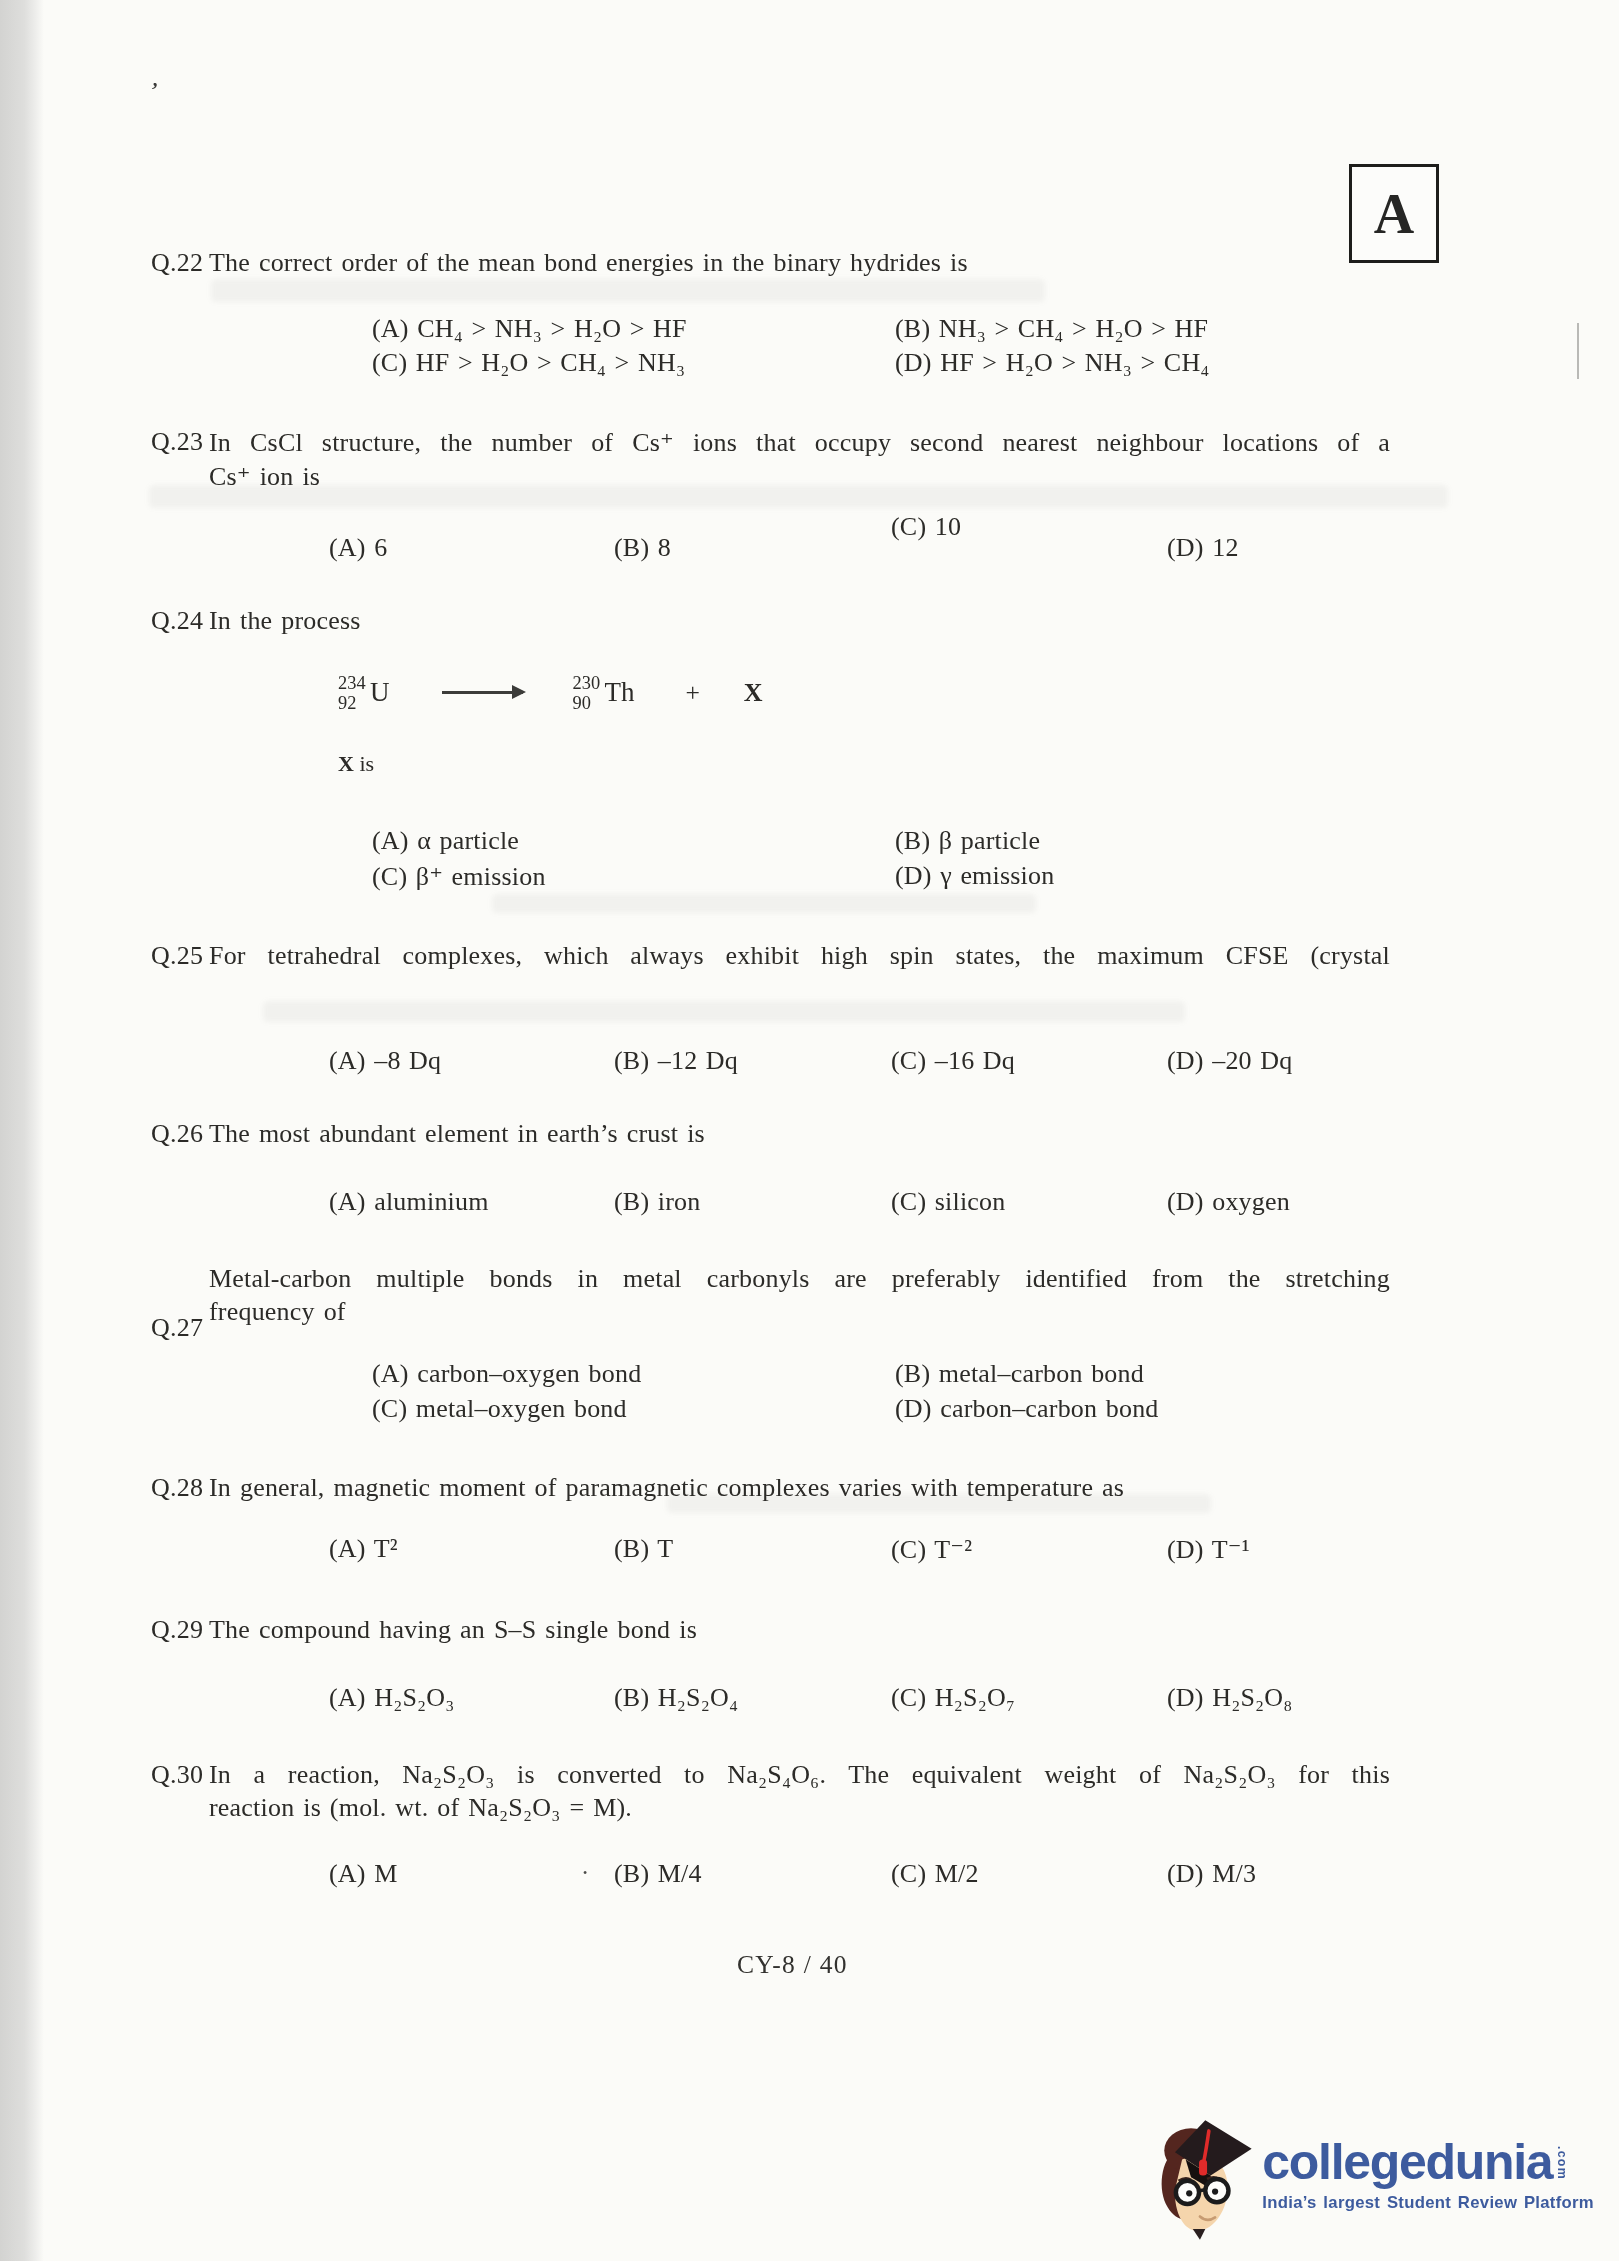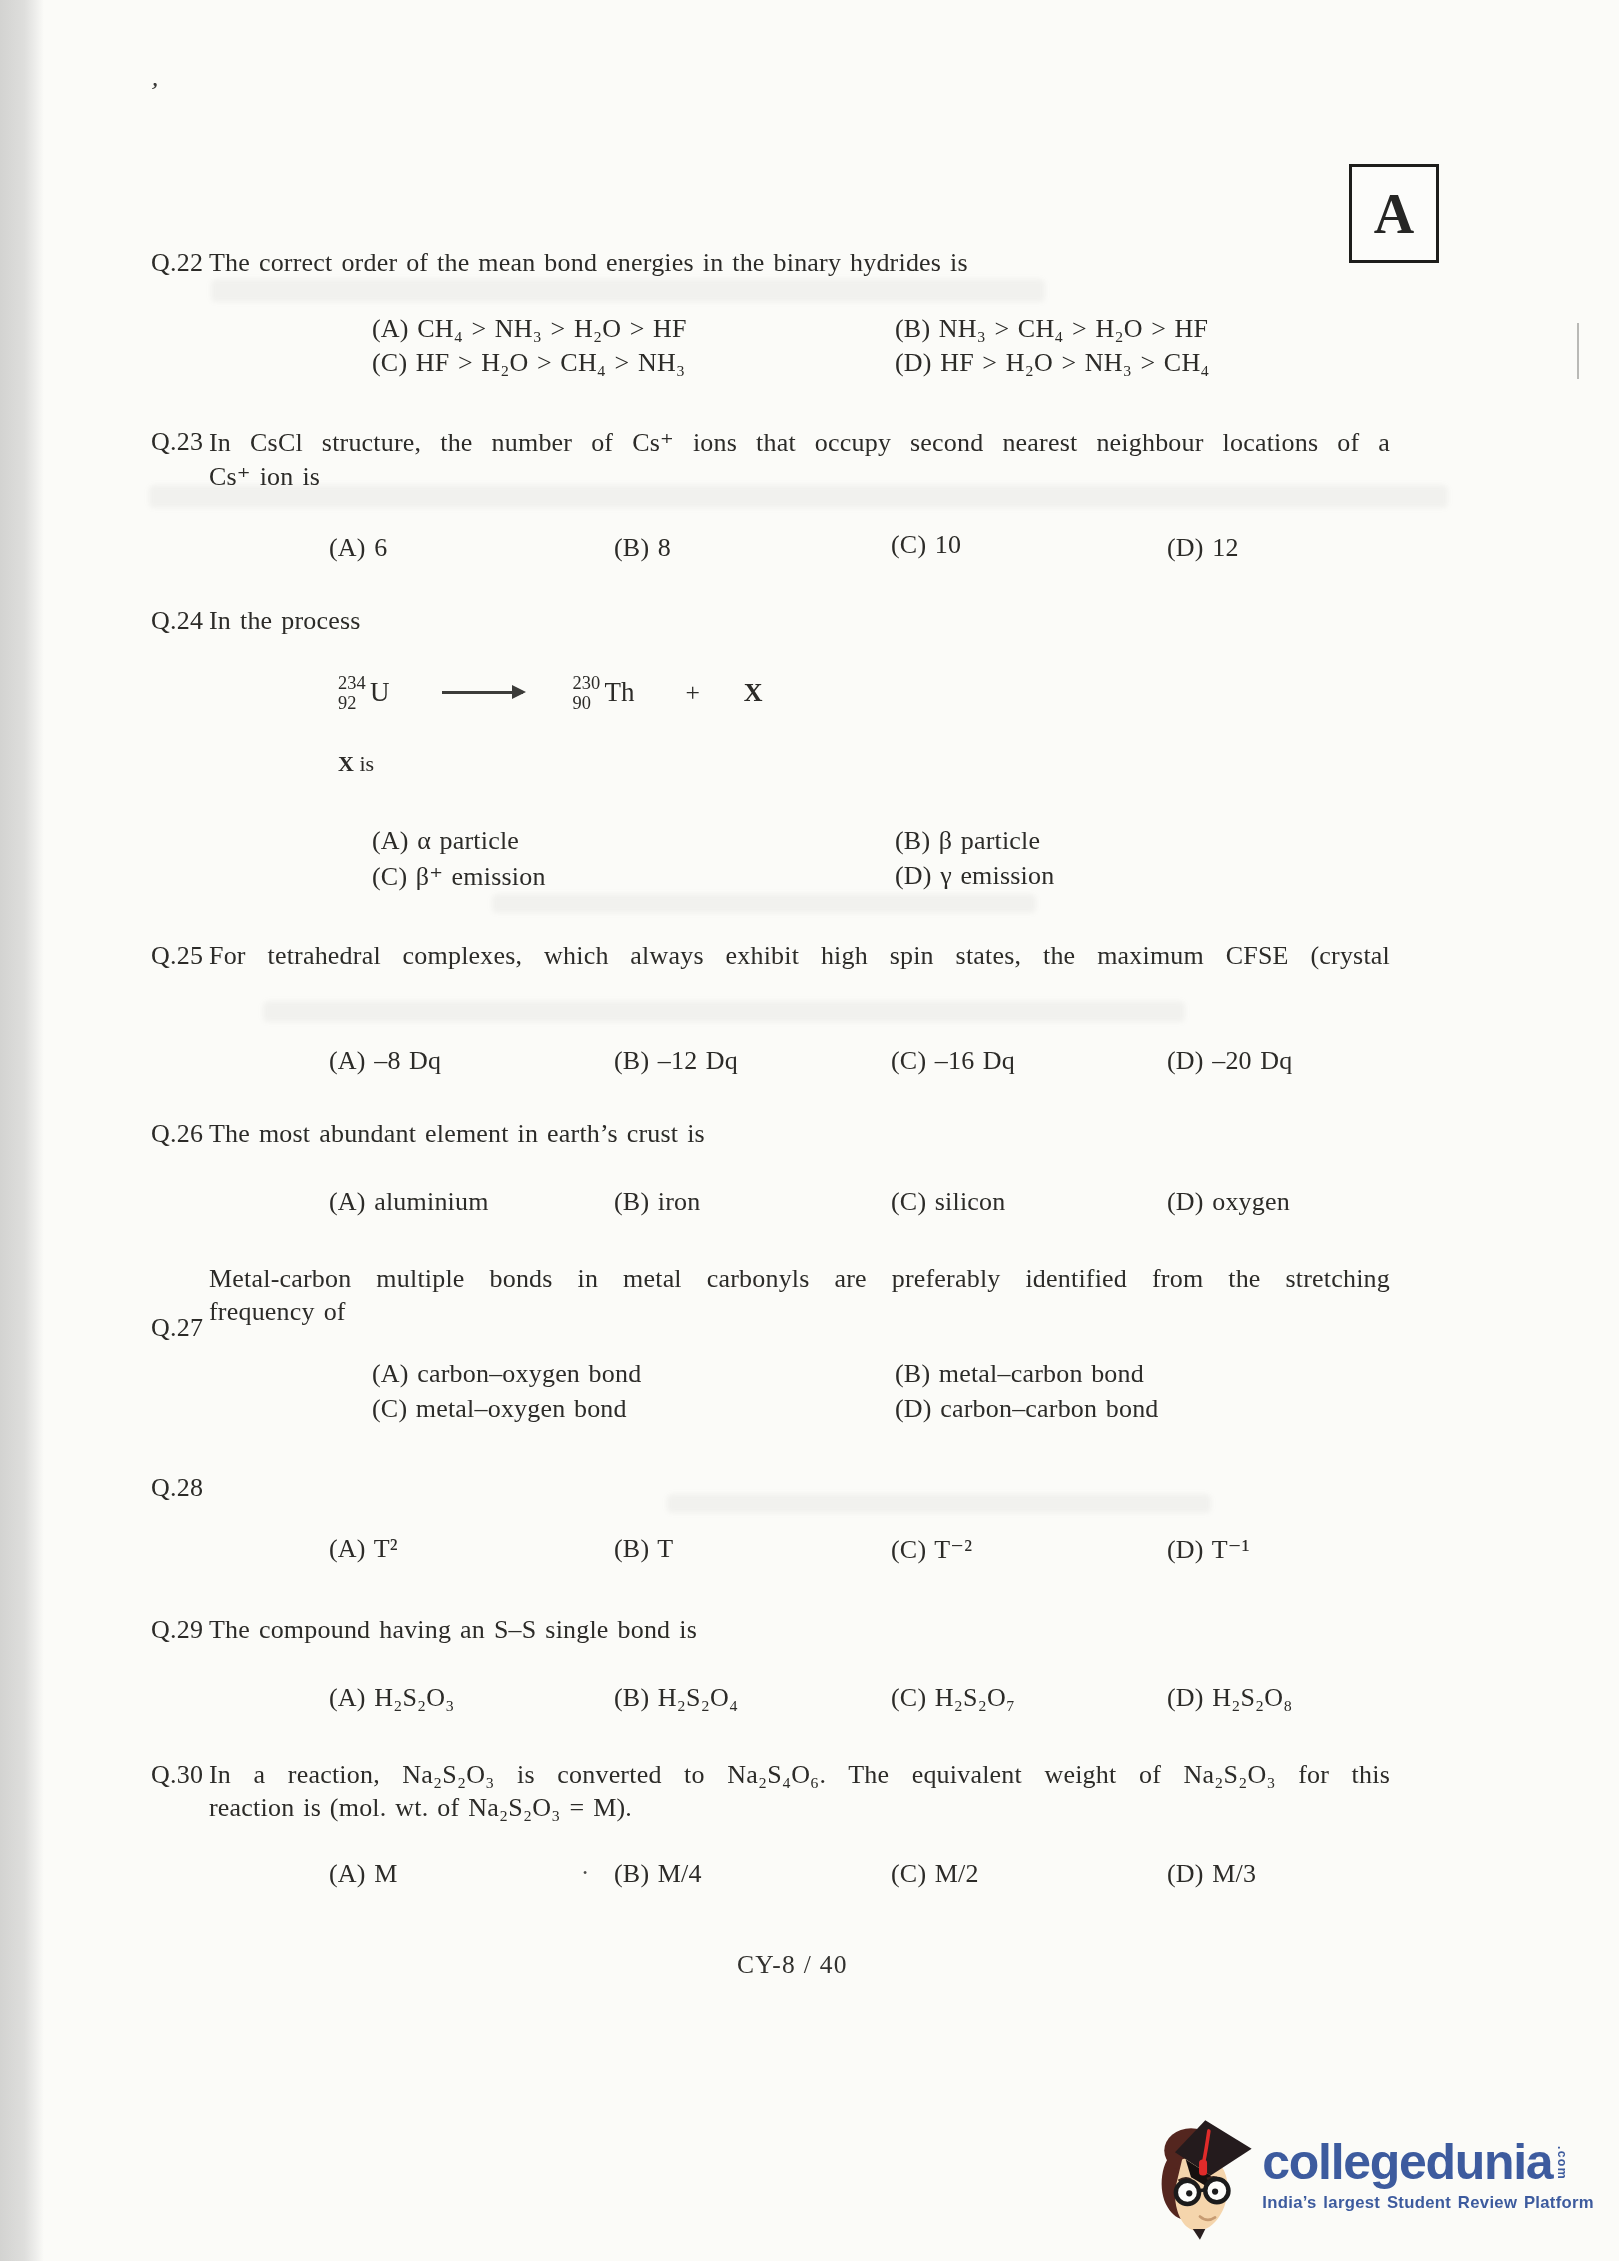--- a/index.html
+++ b/index.html
@@ -123,21 +123,21 @@
   <span class="opt xa" style="top:314px;">(A) CH₄ &gt; NH₃ &gt; H₂O &gt; HF</span>
   <span class="opt xb" style="top:314px;">(B) NH₃ &gt; CH₄ &gt; H₂O &gt; HF</span>
   <span class="opt xa" style="top:348px;">(C) HF &gt; H₂O &gt; CH₄ &gt; NH₃</span>
   <span class="opt xb" style="top:348px;">(D) HF &gt; H₂O &gt; NH₃ &gt; CH₄</span>
 
   <div class="q-num" style="top:427px;">Q.23</div>
   <div class="q-line justify" style="top:427px;">In CsCl structure, the number of Cs⁺ ions that occupy second nearest neighbour locations of a</div>
   <div class="q-line" style="top:461px;">Cs⁺ ion is</div>
   <span class="opt x1" style="top:533px;">(A) 6</span>
   <span class="opt x2" style="top:533px;">(B) 8</span>
-  <span class="opt x3" style="top:530px;text-align:center;">(C) 10</span>
+  <span class="opt x3" style="top:512px;text-align:center;">(C) 10</span>
   <span class="opt x4" style="top:533px;">(D) 12</span>
 
   <div class="q-num" style="top:606px;">Q.24</div>
   <div class="q-line" style="top:606px;">In the process</div>
   <div class="equation">
     <span class="nuclide">
       <span class="stack">
         <span>234</span>
         <span>92</span>
       </span>
@@ -176,20 +176,21 @@
 
   <div class="q-num" style="top:1313px;">Q.27</div>
   <div class="q-line justify" style="top:1264px;">Metal-carbon multiple bonds in metal carbonyls are preferably identified from the stretching</div>
   <div class="q-line" style="top:1297px;">frequency of</div>
   <span class="opt xa" style="top:1359px;">(A) carbon–oxygen bond</span>
   <span class="opt xb" style="top:1359px;">(B) metal–carbon bond</span>
   <span class="opt xa" style="top:1394px;">(C) metal–oxygen bond</span>
   <span class="opt xb" style="top:1394px;">(D) carbon–carbon bond</span>
 
   <div class="q-num" style="top:1473px;">Q.28</div>
+  <div class="q-line" style="top:1473px;">In general, magnetic moment of paramagnetic complexes varies with temperature as</div>
   <span class="opt x1" style="top:1534px;">(A) T²</span>
   <span class="opt x2" style="top:1534px;">(B) T</span>
   <span class="opt x3" style="top:1534px;">(C) T⁻²</span>
   <span class="opt x4" style="top:1534px;">(D) T⁻¹</span>
 
   <div class="q-num" style="top:1615px;">Q.29</div>
   <div class="q-line" style="top:1615px;">The compound having an S–S single bond is</div>
   <span class="opt x1" style="top:1683px;">(A) H₂S₂O₃</span>
   <span class="opt x2" style="top:1683px;">(B) H₂S₂O₄</span>
   <span class="opt x3" style="top:1683px;">(C) H₂S₂O₇</span>

